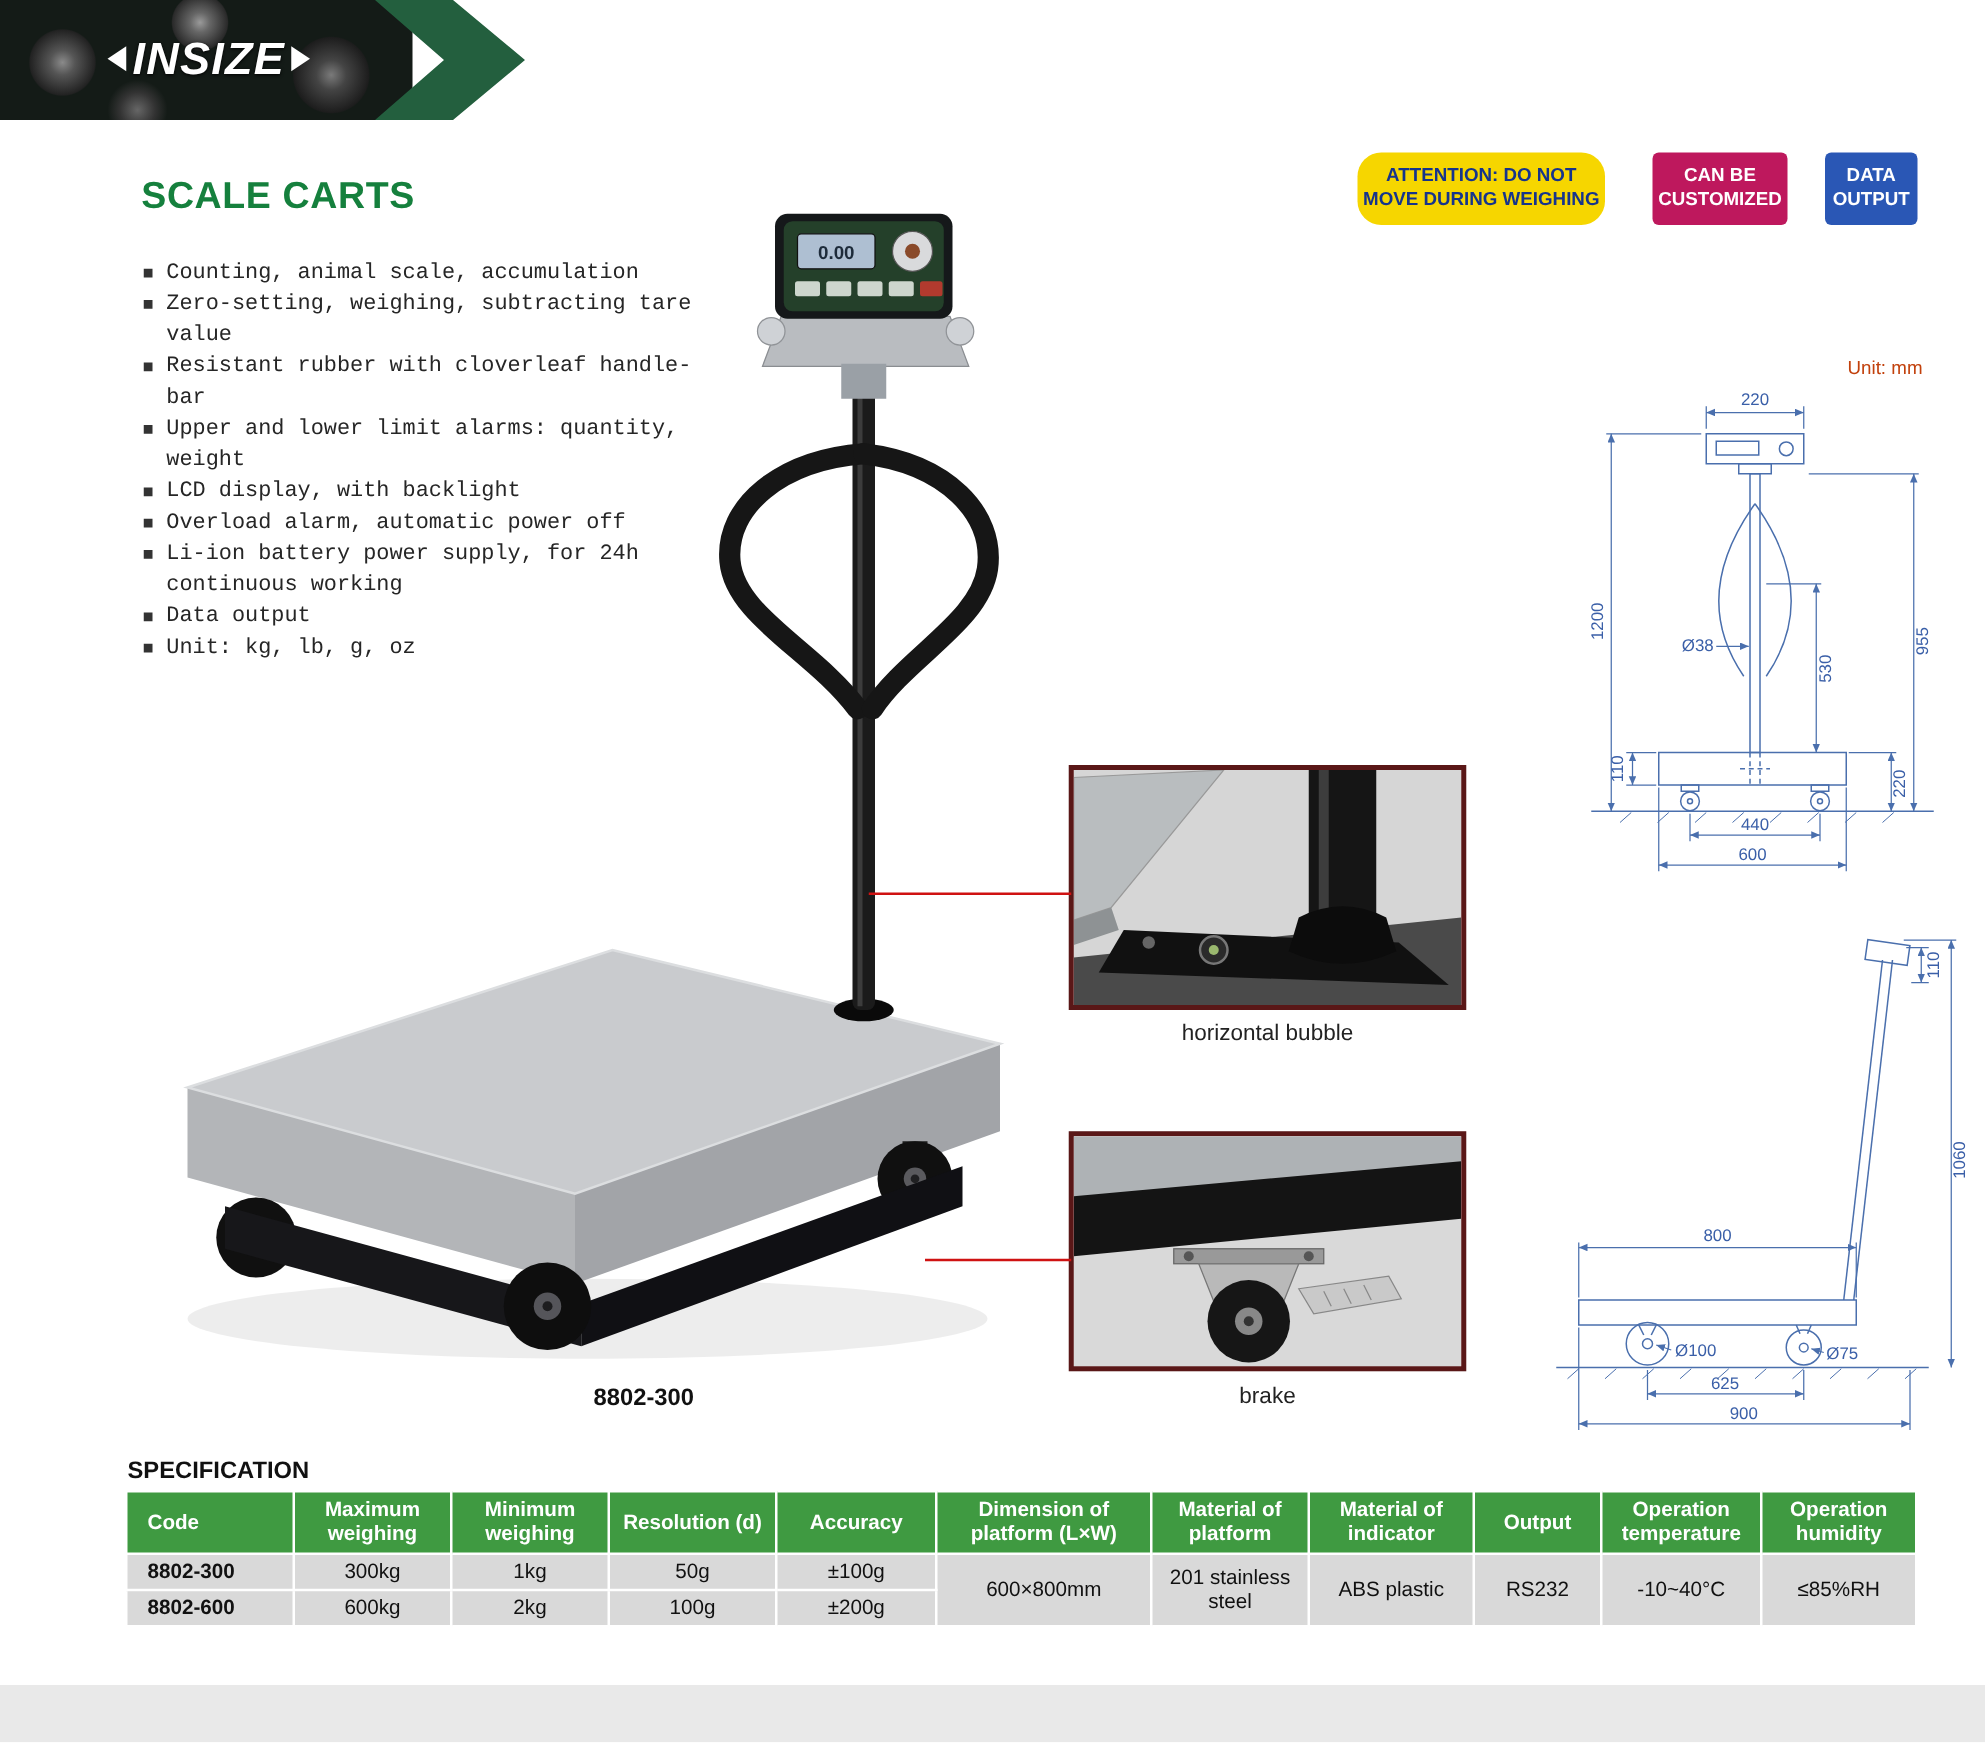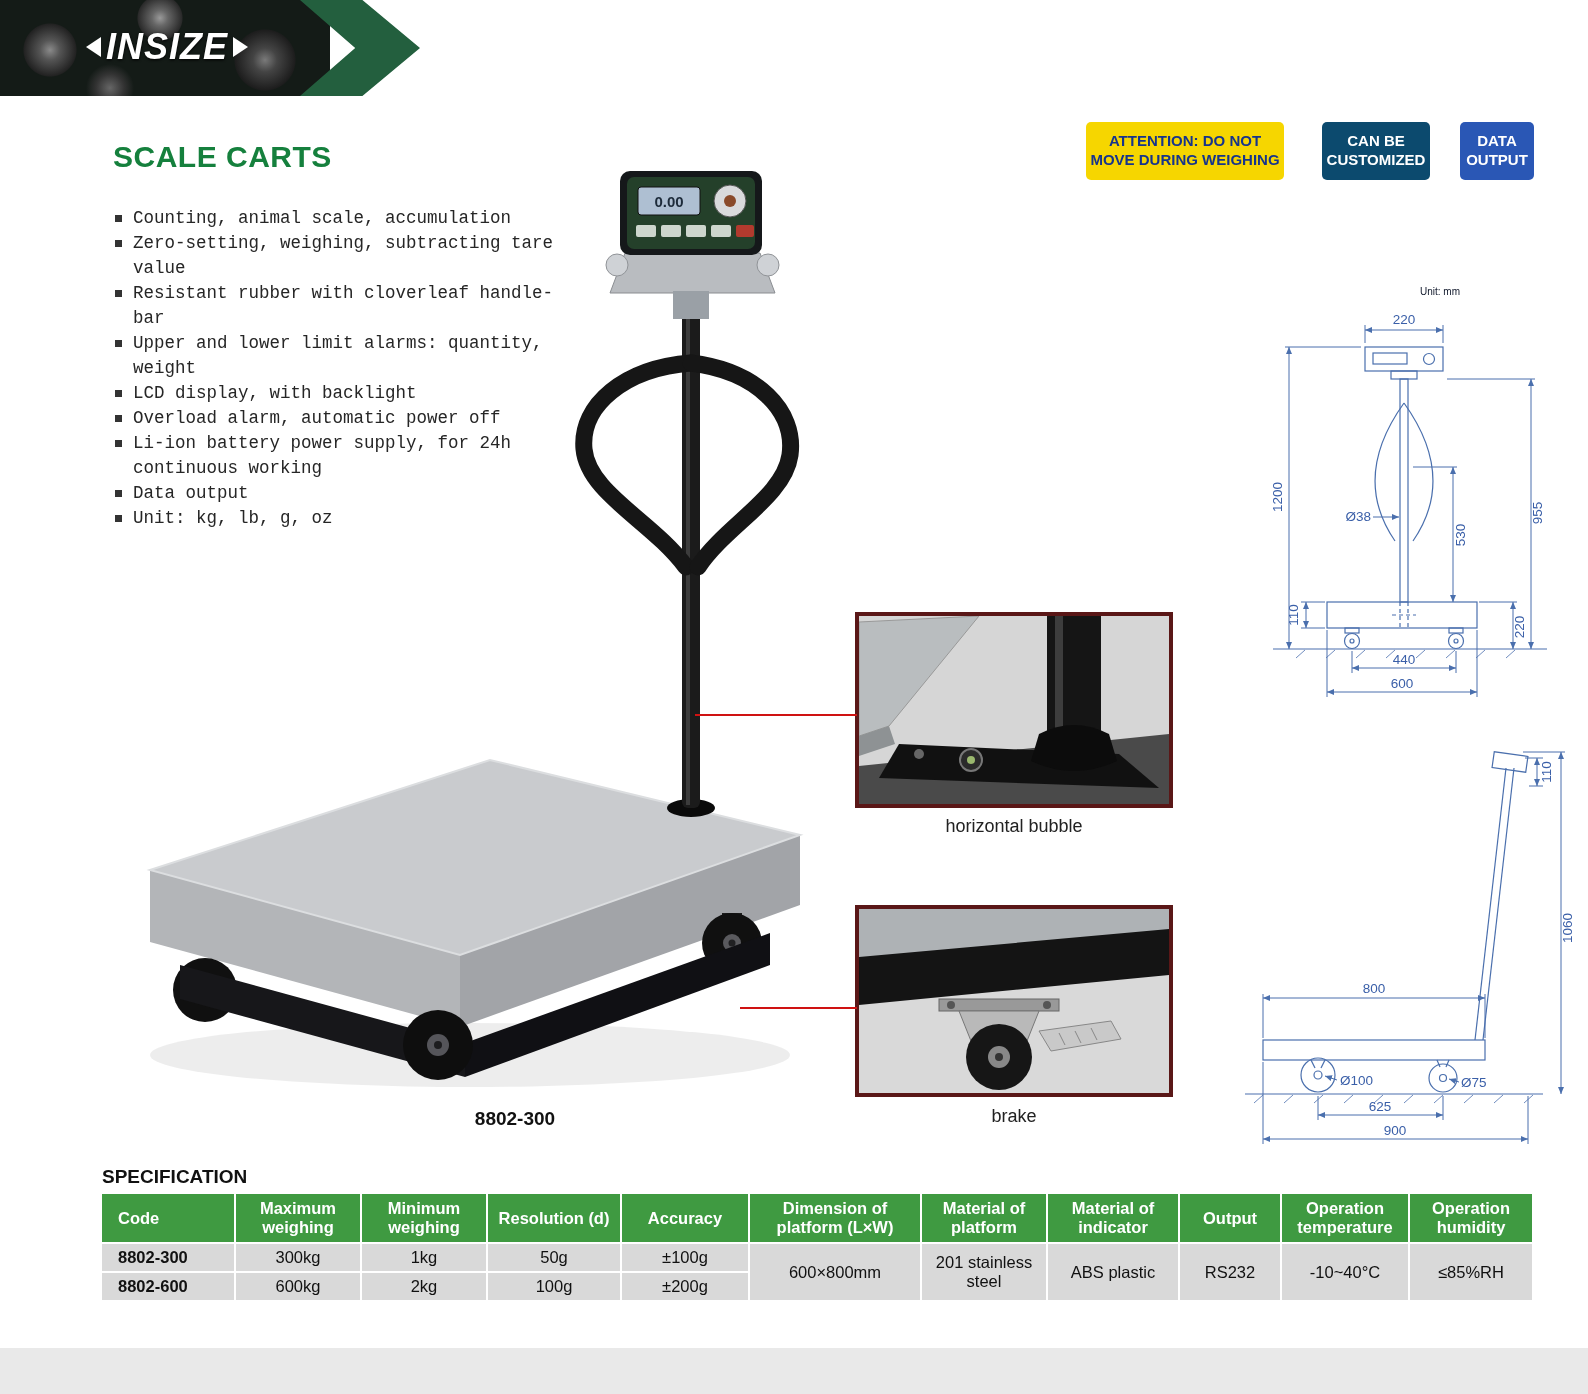--- a/index.html
+++ b/index.html
@@ -19,22 +19,22 @@
   .banner-chevron { position:absolute; left:300px; top:0; width:120px; height:96px; background:#235f3e;
     clip-path:polygon(0 0, 52% 0, 100% 50%, 52% 100%, 0 100%, 46% 50%); }
   .logo { position:absolute; left:86px; top:26px; display:flex; align-items:center; gap:5px; z-index:3;
     color:#fff; font-style:italic; font-weight:bold; font-size:36px; letter-spacing:1px; text-shadow:0 1px 3px #000; }
   .tri-l { width:0; height:0; border-top:10px solid transparent; border-bottom:10px solid transparent; border-right:15px solid #fff; }
   .tri-r { width:0; height:0; border-top:10px solid transparent; border-bottom:10px solid transparent; border-left:15px solid #fff; }
 
   
   .badge { position:absolute; display:flex; align-items:center; justify-content:center; text-align:center;
     font-weight:bold; line-height:1.25; border-radius:5px; }
-  .badge-attention { left:1086px; top:122px; width:198px; height:58px; background:#f6d600; color:#16348c; font-size:15px; }
-  .badge-customized { left:1322px; top:122px; width:108px; height:58px; background:#0c4a6e; color:#fff; font-size:15px; }
+  .badge-attention { left:1086px; top:122px; width:198px; height:58px; background:#f6d600; color:#16348c; font-size:15px;border-radius:19px; }
+  .badge-customized { left:1322px; top:122px; width:108px; height:58px; background:#be185d; color:#fff; font-size:15px; }
   .badge-dataoutput { left:1460px; top:122px; width:74px; height:58px; background:#2a57b5; color:#fff; font-size:15px; }
 
   
   .title { position:absolute; left:113px; top:140px; font-size:30px; font-weight:bold; color:#15803d; letter-spacing:0.5px; }
   .features { position:absolute; left:113px; top:206px; width:452px; list-style:none;font-family:Liberation Mono, monospace; }
   .features li { position:relative; padding-left:20px; font-size:17.5px; color:#262626; line-height:25px; }
   .features li .bullet { position:absolute; left:2px; top:9px; width:7px; height:7px; background:#333; }
 
   
   .cart-svg { position:absolute; left:120px; top:165px; width:760px; height:960px; }
@@ -49,21 +49,21 @@
   
   .inset { position:absolute; border:4px solid #5a1717; background:#e6e6e6; overflow:hidden; z-index:2; }
   .inset1 { left:855px; top:612px; width:318px; height:196px; }
   .inset2 { left:855px; top:905px; width:318px; height:192px; }
   .inset svg { display:block; width:100%; height:100%; }
   .inset-caption { position:absolute; width:318px; text-align:center; font-size:18px; color:#222; }
   .cap1 { left:855px; top:816px; }
   .cap2 { left:855px; top:1106px; }
 
   
-  .unit-note { position:absolute; left:1420px; top:286px; width:118px; color:#0f172a; font-size:10px; }
+  .unit-note { position:absolute; left:1420px; top:286px; width:118px; text-align:right; color:#c2410c; font-size:15px; }
   .drawing-front { position:absolute; left:1245px; top:305px; width:320px; height:400px; }
   .drawing-side { position:absolute; left:1243px; top:748px; width:338px; height:400px; }
   .dim-text { font-size:13.5px; fill:#3a5fa8; }
 
   
   .spec-heading { position:absolute; left:102px; top:1166px; font-size:19px; font-weight:bold; color:#111; }
   .spec-table { position:absolute; left:100px; top:1192px; width:1432px; border-collapse:collapse; table-layout:fixed; }
   .spec-table th { background:#3f9a41; color:#fff; font-weight:bold; font-size:16.5px; text-align:center;
     border:2px solid #fff; height:50px; line-height:1.15; padding:4px 4px; vertical-align:middle; }
   .spec-table td { background:#d9d9d9; color:#111; font-size:16.5px; text-align:center;

